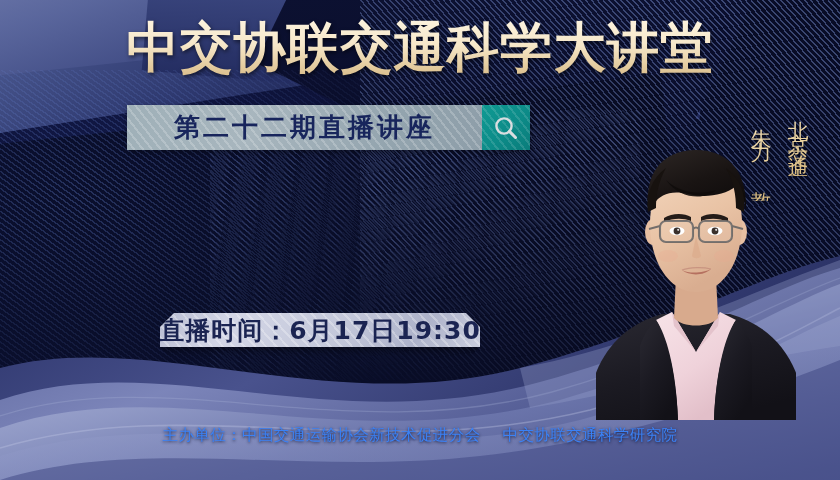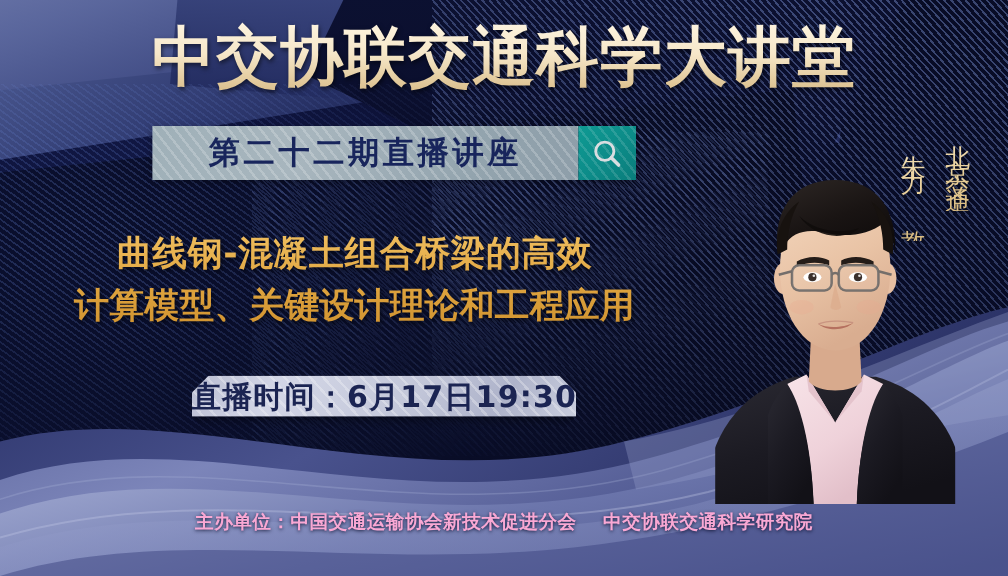--- a/index.html
+++ b/index.html
@@ -212,23 +212,23 @@
   }
 
   
   .portrait{position:absolute;left:596px;top:120px;width:200px;height:300px;}
   .portrait svg{display:block;}
 
   
   .footer{
     position:absolute;left:0;right:0;top:425px;
     text-align:center;
-    color:#f9a8d4;
+    color:#3b82f6;
     font-size:15.5px;
-    font-weight:bold;
+    font-weight:normal;
     letter-spacing:.4px;
     font-family:"DejaVu Sans","Liberation Sans",sans-serif;
     text-shadow:0 1px 3px rgba(8,12,40,.85);
     white-space:nowrap;
   }
   .footer .gap{display:inline-block;width:22px;}
 </style>
 </head>
 <body>
 
@@ -377,24 +377,20 @@
       <span class="sub-bar-text">第二十二期直播讲座</span>
     </div>
     <div class="sub-bar-icon">
       <svg width="26" height="26" viewBox="0 0 26 26" fill="none">
         <circle cx="11" cy="11" r="7.6" stroke="#d9dde0" stroke-width="2.4"></circle>
         <line x1="16.4" y1="16.4" x2="22.5" y2="22.5" stroke="#d9dde0" stroke-width="3" stroke-linecap="round"></line>
       </svg>
     </div>
   </div>
 
-  <div class="topic">
-    <div class="l1">曲线钢-混凝土组合桥梁的高效</div>
-    <div class="l2">计算模型、关键设计理论和工程应用</div>
-  </div>
 
   <div class="time-badge">
     <span class="time-badge-text">直播时间：6月17日19:30</span>
   </div>
 
   <div class="v-text v-name">朱力  教授</div>
   <div class="v-text v-org">北京交通大学</div>
 
   <div class="footer">
     <span>主办单位：</span><span>中国交通运输协会新技术促进分会</span><span class="gap"></span><span>中交协联交通科学研究院</span>

